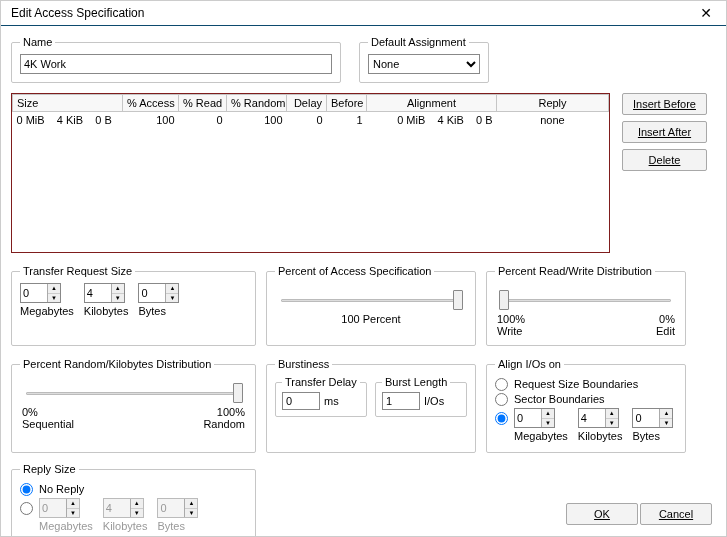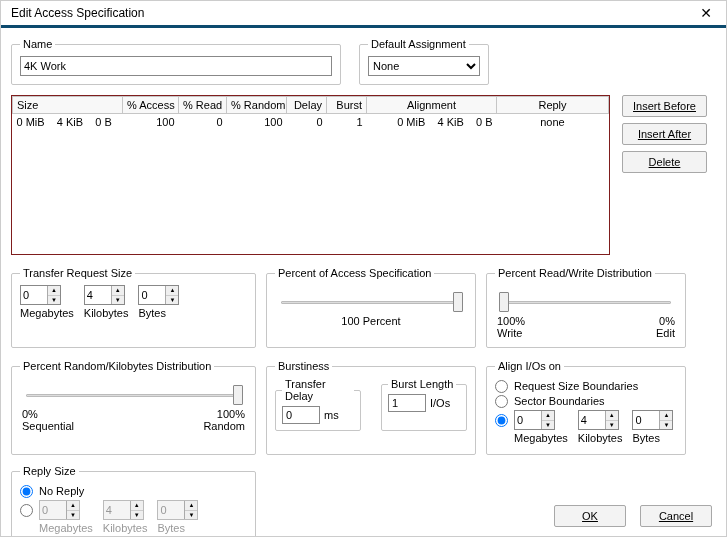--- a/index.html
+++ b/index.html
@@ -13,21 +13,21 @@
     height: 537px;
     overflow: hidden;
     border: 1px solid #ccc;
   }
   .titlebar {
     display: flex;
     align-items: center;
     justify-content: space-between;
     padding: 4px 8px 4px 10px;
     background: #fff;
-    border-bottom: 3px solid #0c4a6e;
+    border-bottom: 1px solid #0c4a6e;
     font-size: 12px;
   }
   .titlebar .close {
     cursor: default;
     font-size: 14px;
     padding: 0 6px;
   }
   .content {
     padding: 10px 19px 8px 10px;
   }
@@ -195,21 +195,21 @@
     font-size: 11px;
     padding: 0 2px;
   }
   .center-txt { text-align: center; margin-top: 2px; }
   
   .fs-prsd { flex: 0 0 245px !important; }
   .fs-burst { flex: 0 0 210px !important; }
   .fs-align { flex: 0 0 200px !important; }
   .burst-inner {
     display: flex;
-    gap: 20px;
+    gap: 8px;
     justify-content: flex-end;
   }
   .burst-inner fieldset {
     padding: 4px 6px 6px 6px;
     flex: 1;
   }
   .inline-unit {
     display: flex;
     align-items: center;
     gap: 4px;
@@ -228,21 +228,21 @@
     gap: 4px;
     margin: 2px 0;
   }
   .radio-row input[type=radio] { margin: 0 2px 0 0; }
   .fs-reply { width: 245px; margin-top: 10px;}
   .bottom-btns {
     position: absolute;
     right: 14px;
     bottom: 10px;
     display: flex;
-    gap: 14px;
+    gap: 2px;
   }
   .bottom-btns .btn { width: 72px; }
   .disabled .spin input { background: #f4f4f4; color: #999; }
   .disabled .spin { border-color: #bbb; }
   .disabled .mb-col > span { color: #999; }
 </style>
 </head>
 <body>
 
 <div class="titlebar">
@@ -278,21 +278,21 @@
           <col style="width:130px">
             <col style="width:auto">
         </colgroup>
         <thead>
           <tr>
             <th style="text-align:left;">Size</th>
             <th style="text-align:right;">% Access</th>
             <th style="text-align:right;">% Read</th>
             <th style="text-align:right;">% Random</th>
             <th style="text-align:right;">Delay</th>
-            <th style="text-align:right;">Burst</th>
+            <th style="text-align:right;">Before</th>
             <th>Alignment</th>
             <th>Reply</th>
           </tr>
         </thead>
         <tbody>
           <tr>
             <td style="text-align:left;white-space:pre;">0 MiB    4 KiB    0 B</td>
             <td>100</td>
             <td>0</td>
             <td>100</td>

